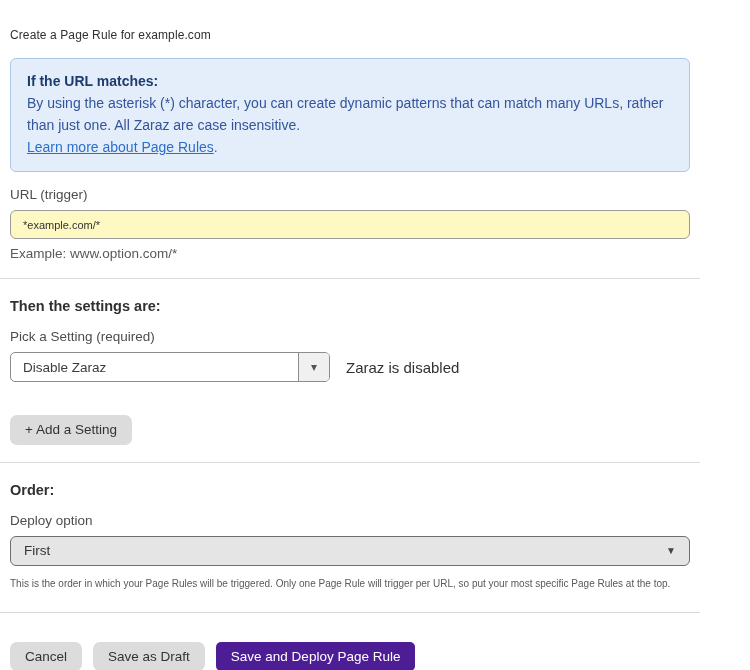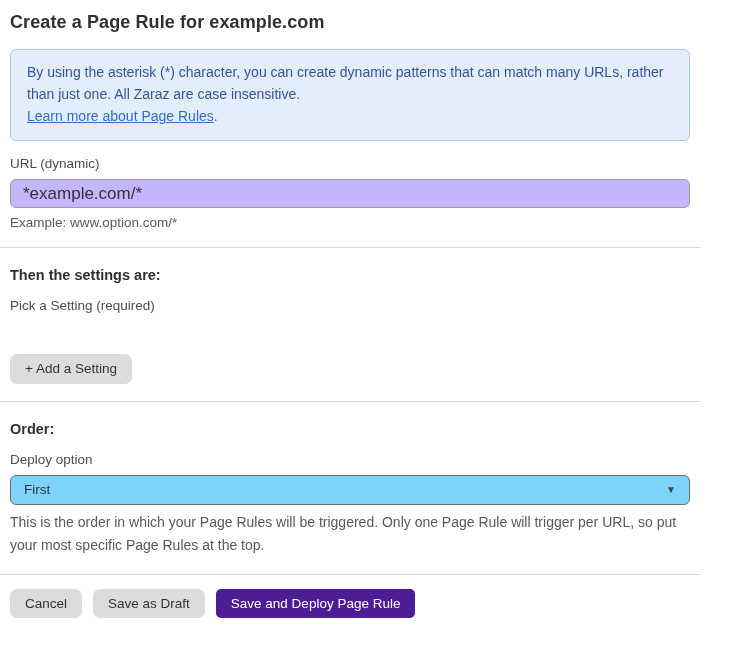--- a/index.html
+++ b/index.html
@@ -6,45 +6,45 @@
   body {
     width: 750px; height: 670px;
     font-family: "Liberation Sans", sans-serif;
     color: #333333;
     box-sizing: border-box;
     overflow: hidden;
   }
   .container { padding: 12px 60px 0 10px; width: 680px; box-sizing: content-box; }
 
   .page-title {
-    font-size: 18px; font-weight: 700; color: #303030;
-    margin: 0 0 16px 0; letter-spacing: 0.1px;
+    font-size: 12px; font-weight: 400; color: #303030;
+    margin: 16px 0 16px 0; letter-spacing: 0.1px;
   }
 
   
   .info-box {
     background: #e4eefa;
     border: 1px solid #aac8ea;
     border-radius: 6px;
     padding: 11px 16px 13px 16px;
     margin-bottom: 14px;
   }
   .info-heading { font-size: 14px; font-weight: 700; color: #1d3c6e; line-height: 22px; }
   .info-body { font-size: 14px; color: #33549c; line-height: 22px; }
   .info-link-line { font-size: 14px; line-height: 22px; }
   .info-link { color: #2c6ecb; text-decoration: underline; cursor: pointer; }
   .info-link-suffix { color: #2c6ecb; }
 
   .field-label { font-size: 13.5px; color: #4d4d4d; margin: 15px 0 8px 0; }
 
   .url-input {
     display: block; width: 100%; box-sizing: border-box;
-    height: 29px; background: #c4b5fd;
+    height: 29px; background: #fef9c3;
     border: 1px solid #9b9b9b; border-radius: 6px;
-    padding: 0 12px; font-size: 17px; color: #333333;
+    padding: 0 12px; font-size: 11px; color: #333333;
     font-family: "Liberation Sans", sans-serif; outline: none;
   }
   .hint { font-size: 13.5px; color: #595959; margin-top: 7px; }
 
   .divider {
     border: none; border-top: 1px solid #d9d9d9;
     margin: 17px 0 0 -10px; width: 700px; height: 0;
   }
 
   .section-heading { font-size: 14.5px; font-weight: 700; color: #303030; margin: 19px 0 0 0; }
@@ -63,61 +63,71 @@
   .setting-dropdown-arrow {
     width: 30px; background: #f0f0f0; border-left: 1px solid #8c8c8c;
     display: flex; align-items: center; justify-content: center;
     color: #555555; font-size: 12px;
   }
   .status-text { font-size: 15px; color: #323232; margin-left: 16px; }
 
   .btn {
     display: inline-block; border: none; border-radius: 5px;
     font-family: "Liberation Sans", sans-serif;
-    font-size: 13.5px; padding: 8px 15px; cursor: pointer; line-height: 1;
+    font-size: 13.5px; padding: 8px 15px; cursor: pointer; line-height: 1; margin-top: 15px;
   }
   .btn-gray { background: #dcdcdc; color: #333333; border-radius: 7px; }
   .btn-blue { background: #4c1d95; color: #ffffff; }
   .add-setting-btn { margin-top: 33px; }
 
   
   .order-select {
     display: flex; align-items: center; justify-content: space-between;
     width: 100%; box-sizing: border-box; height: 30px;
-    border: 1px solid #6e6e6e; border-radius: 6px; background: #7dd3fc;
+    border: 1px solid #6e6e6e; border-radius: 6px; background: #e5e5e5;
     padding: 0 13px; margin-top: 8px; cursor: pointer;
   }
   .order-select-value { font-size: 13.5px; color: #333333; }
   .order-select-chevron { font-size: 10px; color: #444444; }
 
-  .help-text { font-size: 14px; color: #595959; line-height: 23px; margin-top: 6px; }
+  .help-text { font-size: 10px; color: #595959; line-height: 23px; margin-top: 6px; }
 
   .actions { display: flex; gap: 11px; margin-top: 14px; }
 </style>
 </head>
 <body>
 
 <div class="container">
 
   <h1 class="page-title">Create a Page Rule for example.com</h1>
 
   <div class="info-box">
+    <div class="info-heading">If the URL matches:</div>
     <div class="info-body">By using the asterisk (*) character, you can create dynamic patterns that can match many URLs, rather than just one. All Zaraz are case insensitive.</div>
     <div class="info-link-line"><span class="info-link">Learn more about Page Rules</span><span class="info-link-suffix">.</span></div>
   </div>
 
-  <div class="field-label">URL (dynamic)</div>
+  <div class="field-label">URL (trigger)</div>
   <input class="url-input" type="text" value="*example.com/*" style="">
   <div class="hint">Example: www.option.com/*</div>
 
   <hr class="divider">
 
   <div class="section-heading">Then the settings are:</div>
 
   <div class="field-label">Pick a Setting (required)</div>
+  <div class="setting-row">
+    <div class="setting-dropdown">
+      <div class="setting-dropdown-value">Disable Zaraz</div>
+      <div class="setting-dropdown-arrow">
+          <span>▾</span>
+        </div>
+    </div>
+    <div class="status-text">Zaraz is disabled</div>
+  </div>
 
   <button class="btn btn-gray add-setting-btn">+ Add a Setting</button>
 
   <hr class="divider">
 
   <div class="section-heading">Order:</div>
 
   <div class="field-label">Deploy option</div>
   <div class="order-select">
     <span class="order-select-value">First</span>

